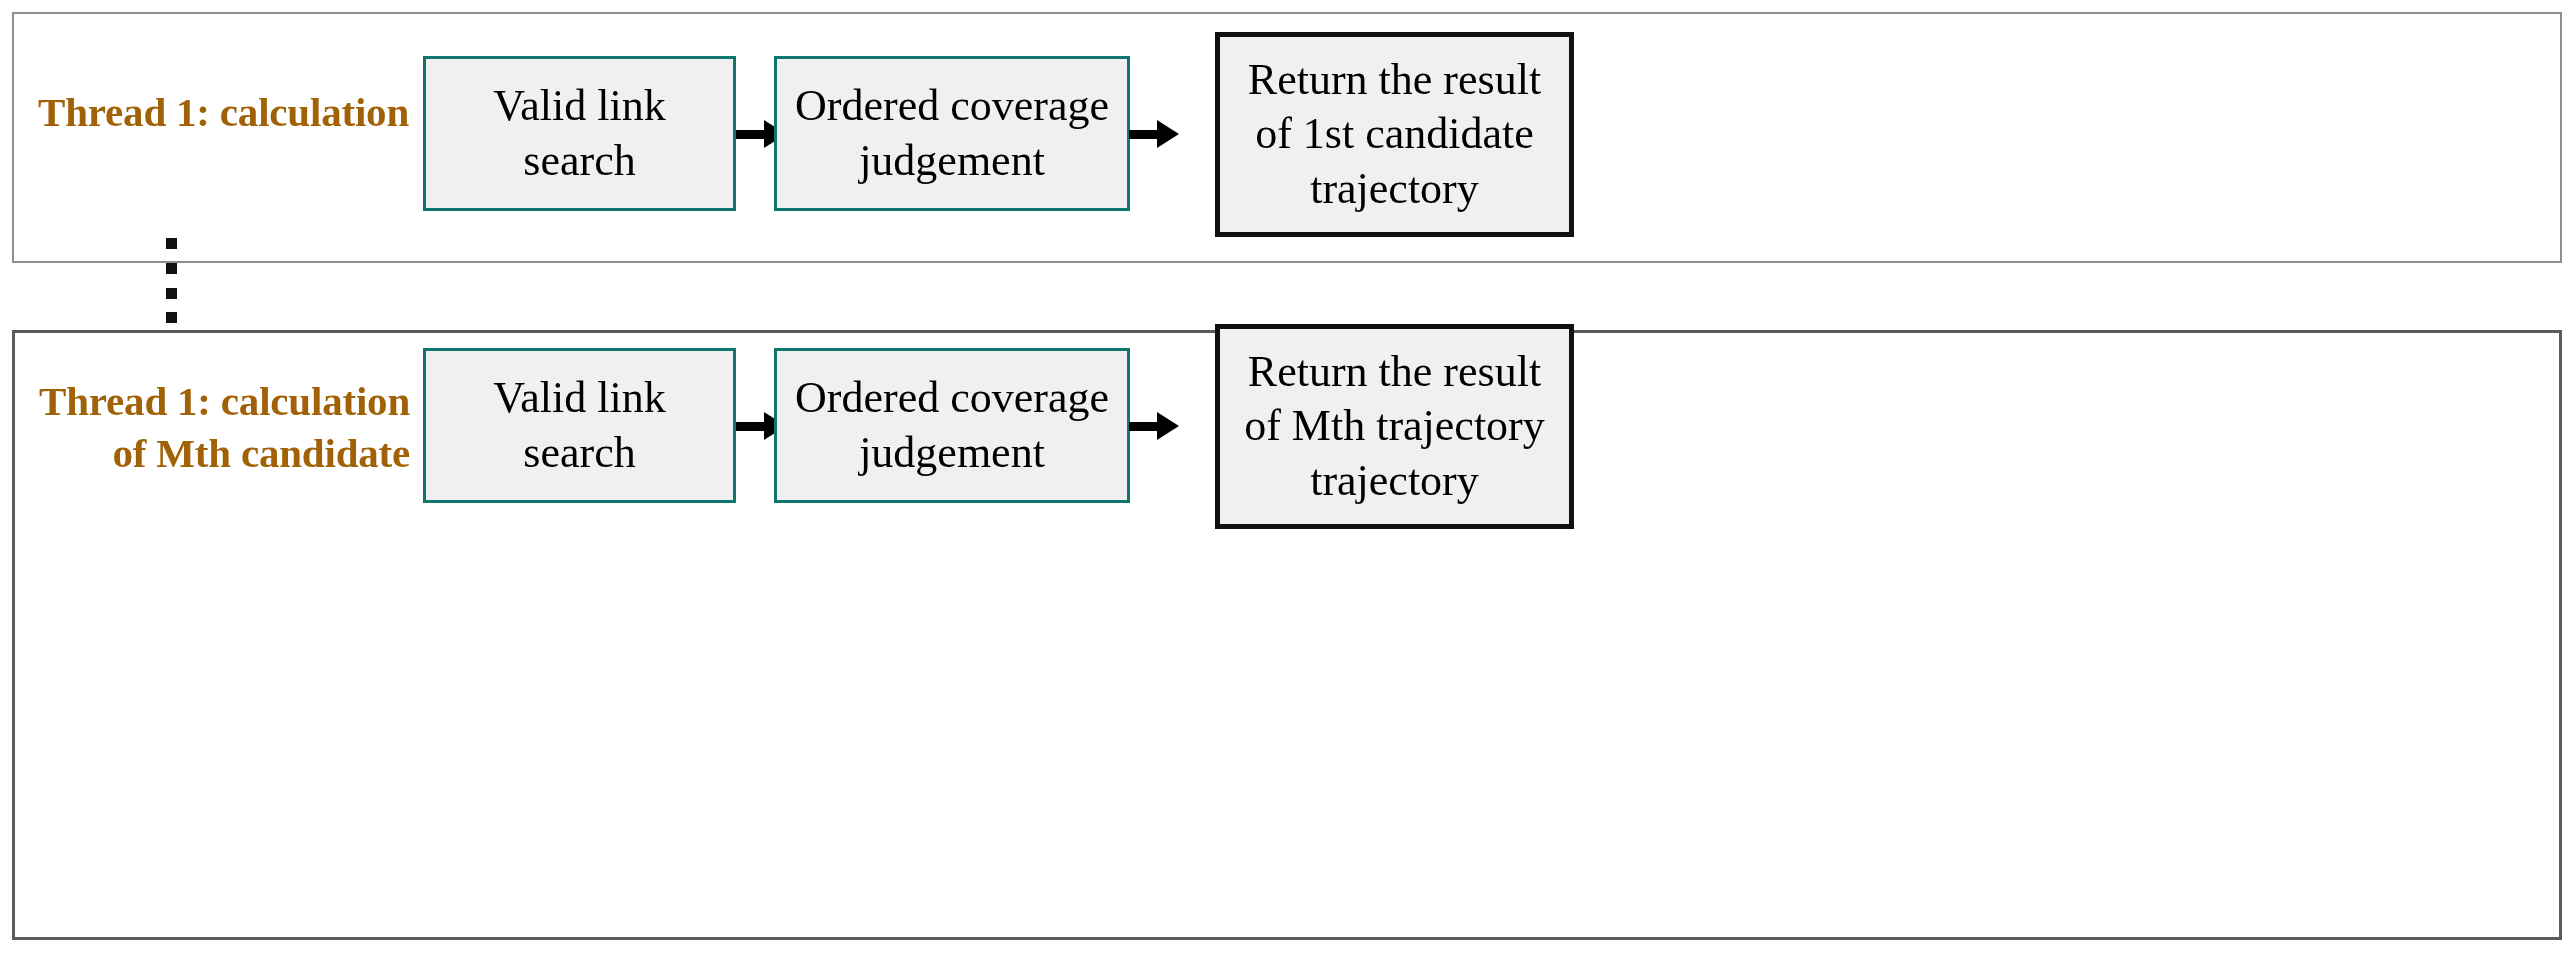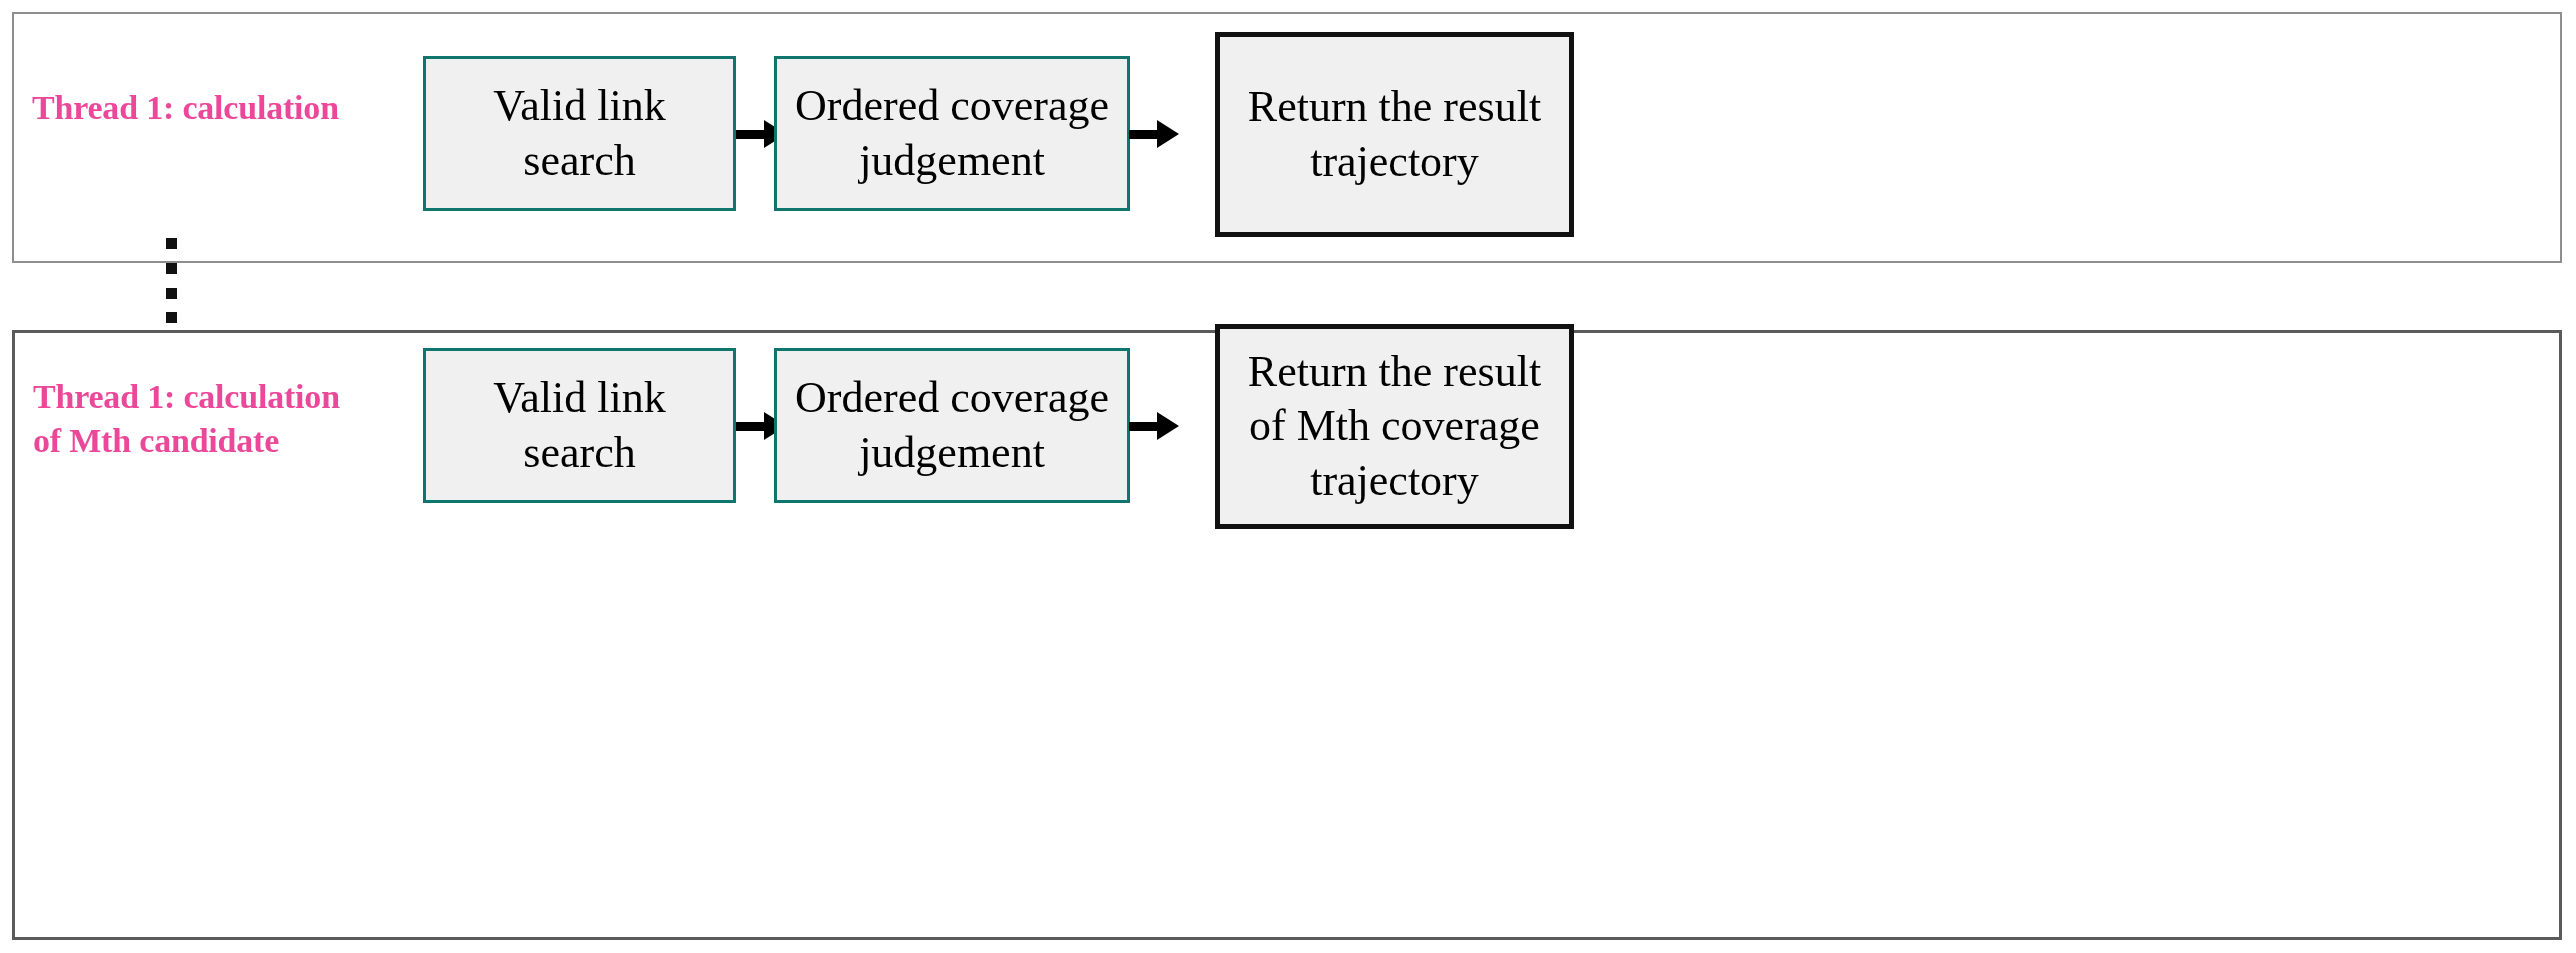--- a/index.html
+++ b/index.html
@@ -40,25 +40,25 @@
     width: 2550px;
     height: 610px;
     border-color: #5b5b5b;
     border-width: 3px;
   }
 
   
   .thread-label {
     position: absolute;
     width: 377px;
-    text-align: left;
+    text-align: right;
     font-weight: bold;
-    font-size: 34px;
+    font-size: 41px;
     line-height: 1.28;
-    color: #ec4899;
+    color: #a16207;
     letter-spacing: -0.2px;
   }
   .thread-label .line {
     display: block;
     white-space: nowrap;
   }
 
   
   .proc-box {
     position: absolute;
@@ -155,20 +155,21 @@
     </div>
 
     <div class="arrow" style="left:1115px; top:107px; width:50px;">
       <span class="shaft"></span>
       <span class="head"></span>
     </div>
 
     <div class="proc-box emphasis" style="left:1153px; top:18px; width:359px; height:205px;">
       <span class="box-text">
         <span class="line">Return the result</span>
+        <span class="line">of 1st candidate</span>
         <span class="line">trajectory</span>
       </span>
     </div>
 
   </div>
 
   <div id="thread-connector">
     <span class="dot" style="top:0px;"></span>
     <span class="dot" style="top:25px;"></span>
     <span class="dot" style="top:50px;"></span>
@@ -203,21 +204,21 @@
     </div>
 
     <div class="arrow" style="left:1114px; top:80px; width:50px;">
       <span class="shaft"></span>
       <span class="head"></span>
     </div>
 
     <div class="proc-box emphasis" style="left:1152px; top:-9px; width:359px; height:205px;">
       <span class="box-text">
         <span class="line">Return the result</span>
-        <span class="line">of Mth coverage</span>
+        <span class="line">of Mth trajectory</span>
         <span class="line">trajectory</span>
       </span>
     </div>
 
   </div>
 
 </div>
 
 
 </body></html>

